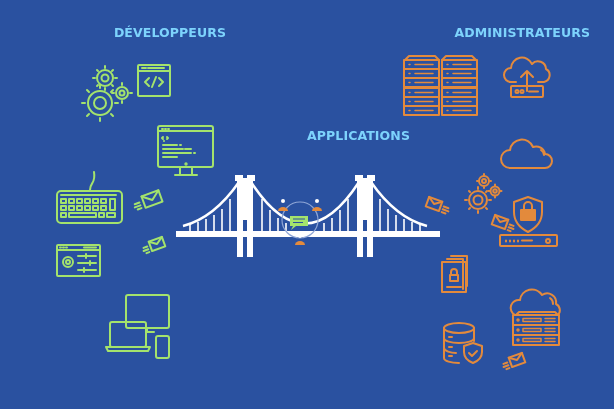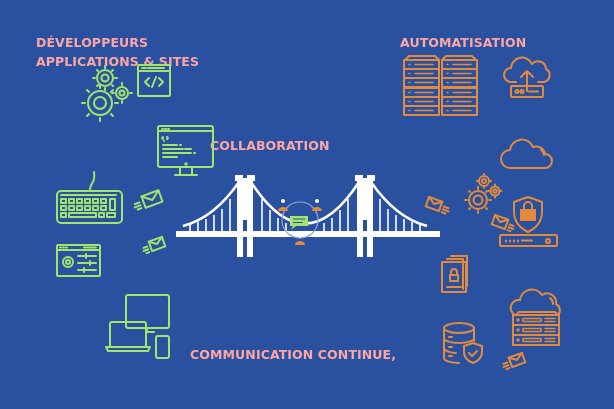--- a/index.html
+++ b/index.html
@@ -1,41 +1,39 @@
 <!DOCTYPE html>
 <html><head>
 <meta charset="utf-8">
 <style>
   html, body { margin: 0; padding: 0; }
   body { width: 614px; height: 409px; background: #2a51a0; overflow: hidden; position: relative; font-family: "DejaVu Sans", sans-serif; }
   .canvas { position: absolute; left: 0; top: 0; width: 614px; height: 409px; }
-  .title { position: absolute; color: #fca5a5; font-weight: bold; font-size: 12.5px; line-height: 19px; text-align: left; letter-spacing: 0.1px; white-space: nowrap; margin-top: 10px; }
+  .title { position: absolute; color: #7dd3fc; font-weight: bold; font-size: 12.5px; line-height: 19px; text-align: right; letter-spacing: 0.1px; white-space: nowrap; }
   svg.layer { position: absolute; left: 0; top: 0; }
   .g { stroke: #a4e36c; fill: none; stroke-width: 2; stroke-linecap: round; stroke-linejoin: round; }
   .o { stroke: #e38a3c; fill: none; stroke-width: 2; stroke-linecap: round; stroke-linejoin: round; }
   .w { fill: #ffffff; }
   .ws { stroke: #ffffff; fill: none; }
 </style>
 </head>
 <body>
 
 <div class="canvas">
 
   <div class="title" style="left:36px; top:23px; width:190px;">
     <div>DÉVELOPPEURS</div>
-    <div>APPLICATIONS &amp; SITES</div>
   </div>
   <div class="title" style="left:400px; top:23px; width:190px;">
-    <div>AUTOMATISATION</div>
+    <div>ADMINISTRATEURS</div>
   </div>
   <div class="title" style="left:210px; top:126px; width:200px;">
-    <div>COLLABORATION</div>
+    <div>APPLICATIONS</div>
   </div>
   <div class="title" style="left:190px; top:335px; width:250px;">
-    <div>COMMUNICATION CONTINUE,</div>
   </div>
 
   <svg class="layer" width="614" height="409" viewBox="0 0 614 409">
 
     <g class="g">
       <circle cx="100" cy="103" r="12"></circle>
       <circle cx="100" cy="103" r="6"></circle>
       <path d="M100 88v-3M100 118v3M85 103h-3M115 103h3M89 92l-2-2M111 114l2 2M89 114l-2 2M111 92l2-2"></path>
       <circle cx="105" cy="78" r="8"></circle>
       <circle cx="105" cy="78" r="3.5"></circle>

